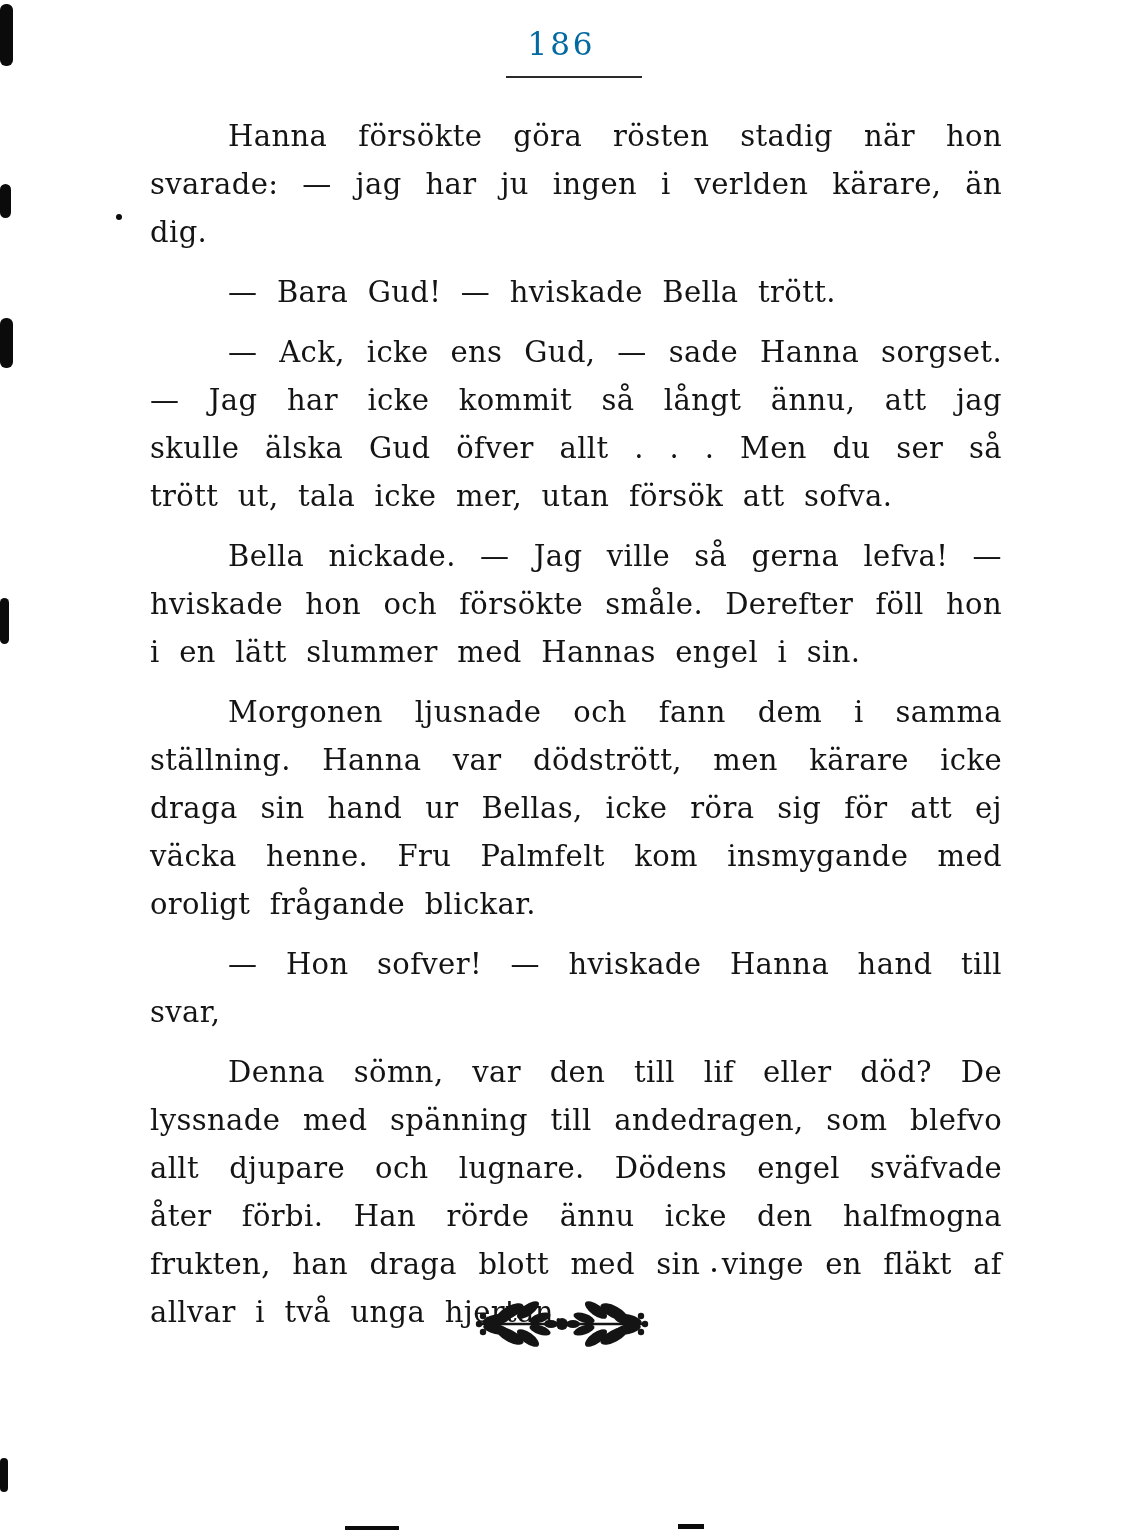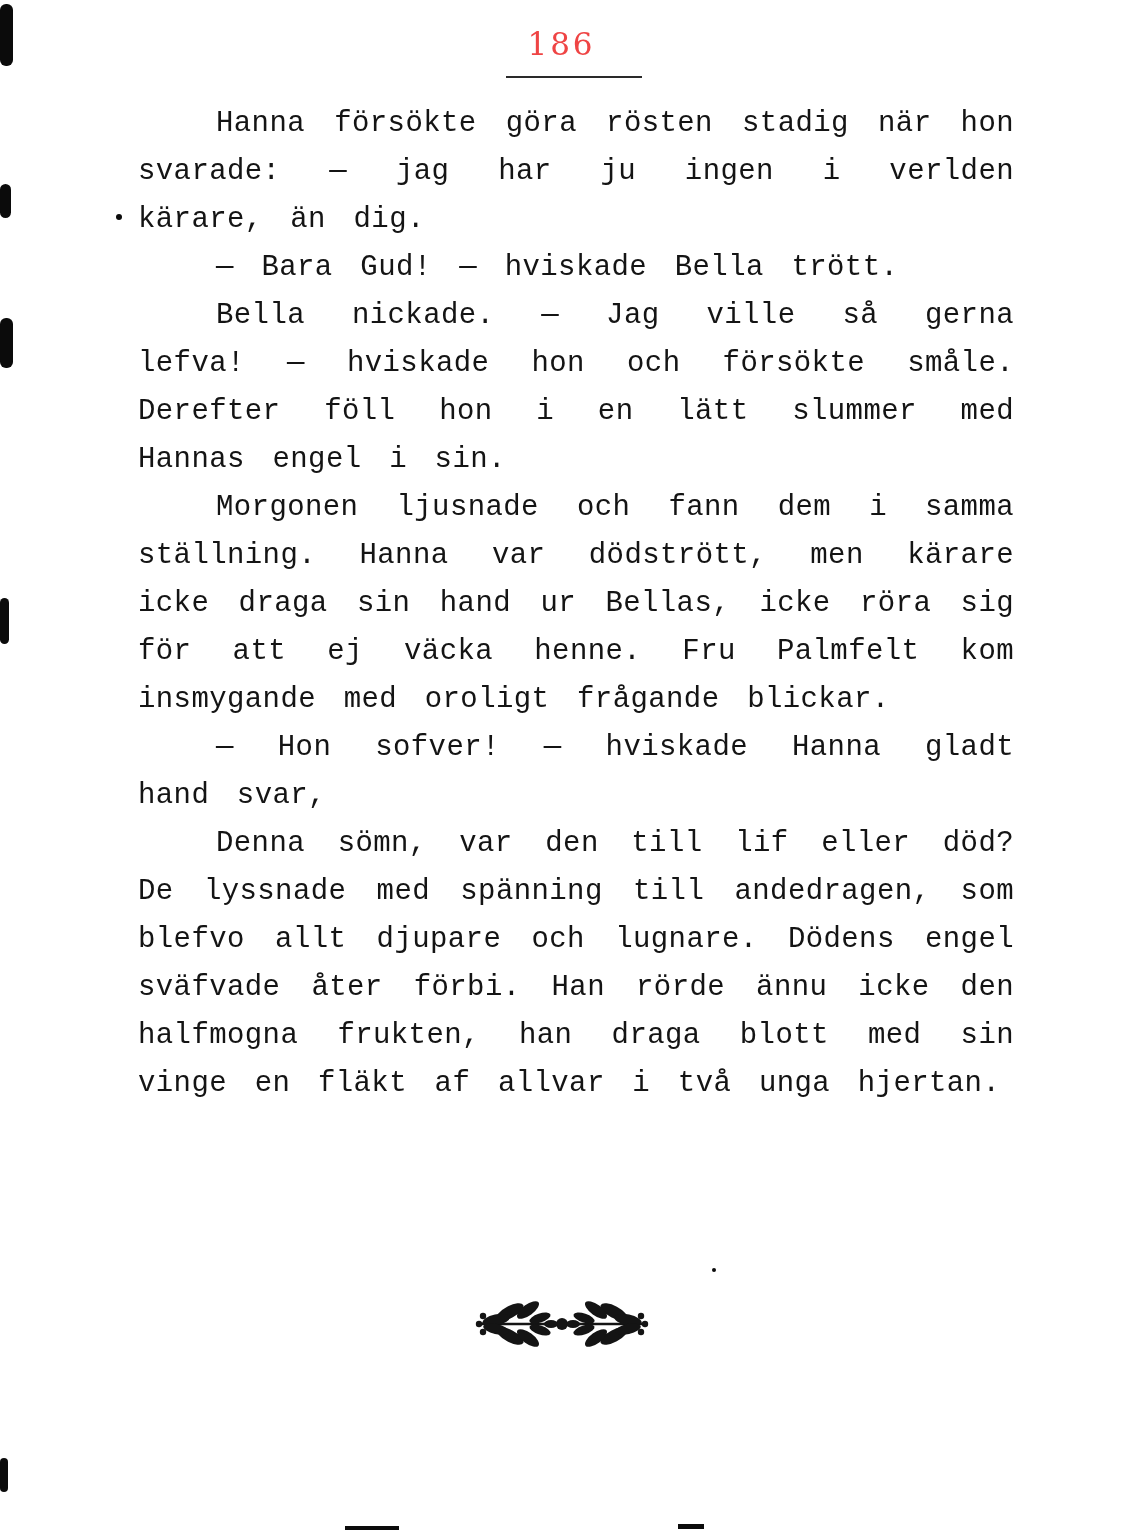--- a/index.html
+++ b/index.html
@@ -16,21 +16,21 @@
     overflow: hidden;
   }
   .page-number {
     position: absolute;
     top: 26px;
     left: 0;
     right: 0;
     text-align: center;
     font-size: 31px;
     letter-spacing: 3px;
-    color: #ef4444;
+    color: #0369a1;
   }
   .page-rule {
     position: absolute;
     top: 76px;
     left: 506px;
     width: 136px;
     height: 0;
     border-top: 2px solid #2a2a2a;
   }
   .text-block {
@@ -38,24 +38,23 @@
     top: 100px;
     left: 138px;
     width: 876px;
     font-size: 29px;
     line-height: 48px;
     text-align: justify;
     word-spacing: 0.34em;
     letter-spacing: 0.4px;
   }
   .text-block p {
-    margin: 0;
+    margin: 12px;
     padding: 0;
     text-indent: 78px;
-    font-family: Liberation Mono, monospace;
   }
   .ornament-wrap {
     position: absolute;
     top: 1292px;
     left: 0;
     right: 0;
     text-align: center;
   }
   .ornament-wrap svg {
     display: inline-block;
@@ -69,23 +68,24 @@
 </style>
 </head>
 <body>
 
 <div class="page-number">186</div>
 <div class="page-rule"></div>
 
 <div class="text-block">
   <p>Hanna försökte göra rösten stadig när hon svarade: — jag har ju ingen i verlden kärare, än dig.</p>
   <p>— Bara Gud! — hviskade Bella trött.</p>
+  <p>— Ack, icke ens Gud, — sade Hanna sorgset. — Jag har icke kommit så långt ännu, att jag skulle älska Gud öfver allt . . . Men du ser så trött ut, tala icke mer, utan försök att sofva.</p>
   <p>Bella nickade. — Jag ville så gerna lefva! — hviskade hon och försökte småle. Derefter föll hon i en lätt slummer med Hannas engel i sin.</p>
   <p>Morgonen ljusnade och fann dem i samma ställning. Hanna var dödstrött, men kärare icke draga sin hand ur Bellas, icke röra sig för att ej väcka henne. Fru Palmfelt kom insmygande med oroligt frågande blickar.</p>
-  <p>— Hon sofver! — hviskade Hanna gladt hand svar,</p>
+  <p>— Hon sofver! — hviskade Hanna hand till svar,</p>
   <p>Denna sömn, var den till lif eller död? De lyssnade med spänning till andedragen, som blefvo allt djupare och lugnare. Dödens engel sväfvade åter förbi. Han rörde ännu icke den halfmogna frukten, han draga blott med sin vinge en fläkt af allvar i två unga hjertan.</p>
 </div>
 
 <div class="ornament-wrap">
   <svg width="220" height="62" viewBox="0 0 220 62" aria-hidden="true">
     <g fill="#141414" stroke="#141414">
 
       <path d="M28 32 H192" stroke-width="2.5" fill="none"></path>
 
       <circle cx="110" cy="32" r="6" stroke="none"></circle>

